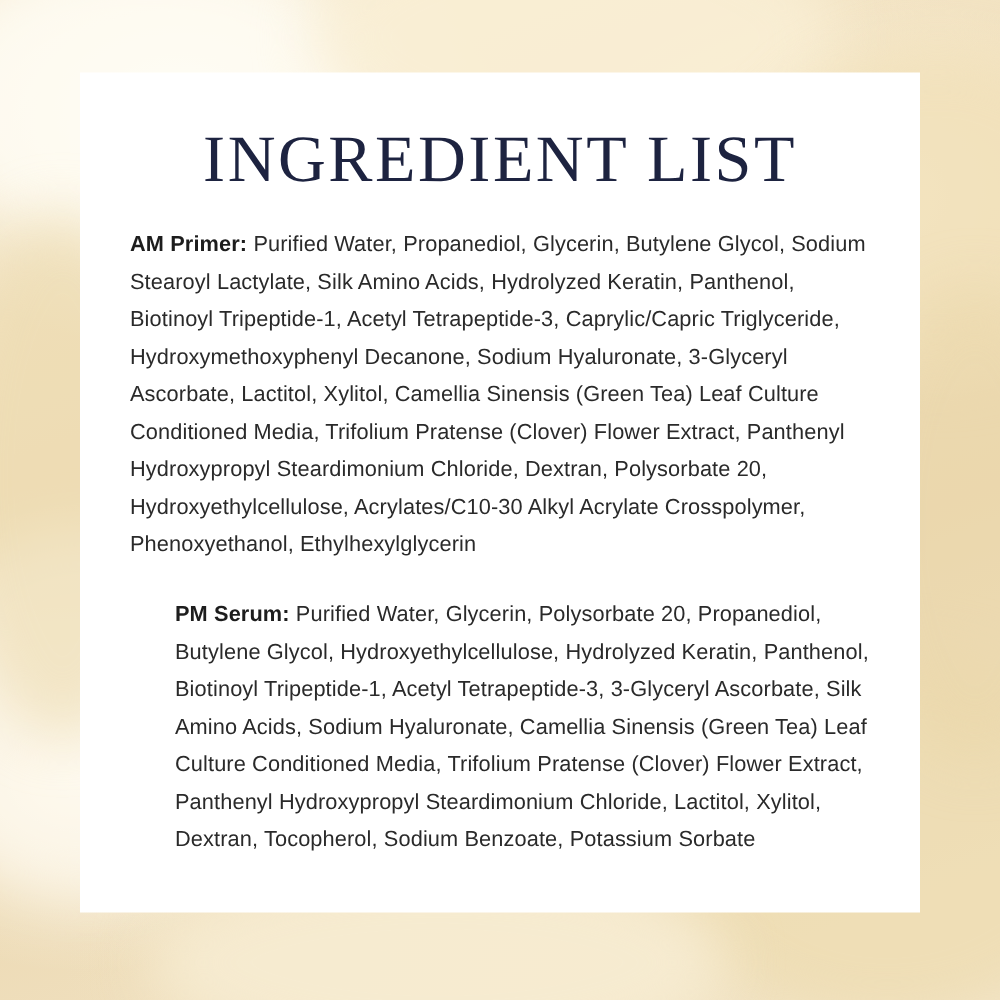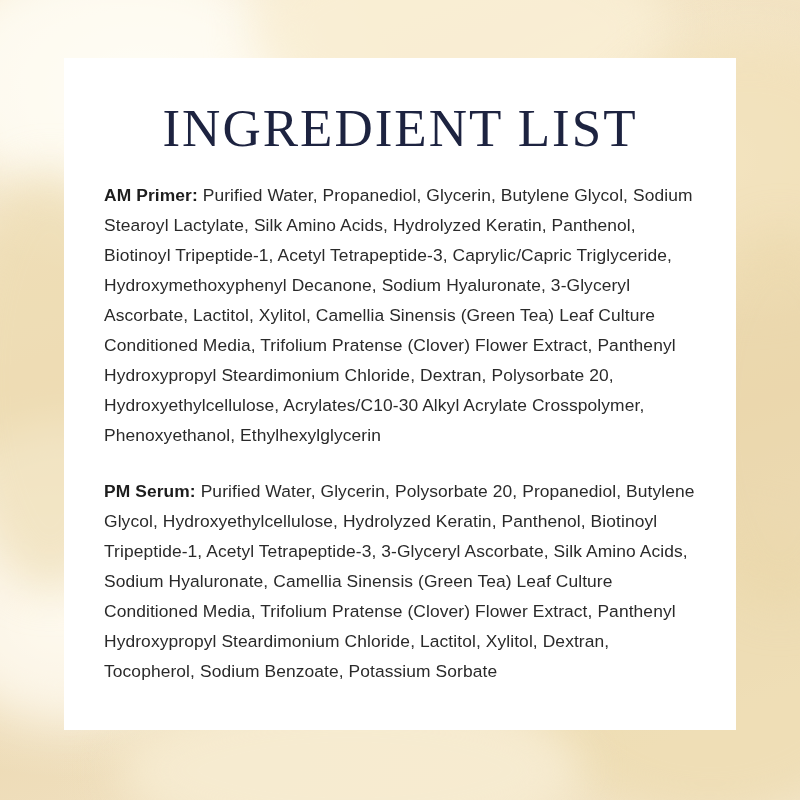--- a/index.html
+++ b/index.html
@@ -60,21 +60,21 @@
     font-weight: 400;
   }
   .block {
     text-align: left;
     color: #2a2a2a;
     font-size: 17.4px;
     line-height: 30px;
     margin: 0 0 26px 0;
     letter-spacing: 0.1px;
   }
-  .block:last-child { margin-bottom: 0; }
+  .block:last-child { margin-bottom: 0; margin-left: 36px; }
   .lead {
     font-weight: bold;
     color: #1d1d1d;
   }
 </style>
 </head>
 <body>
 
 <div id="page">
   <div class="swirl s1"></div>

